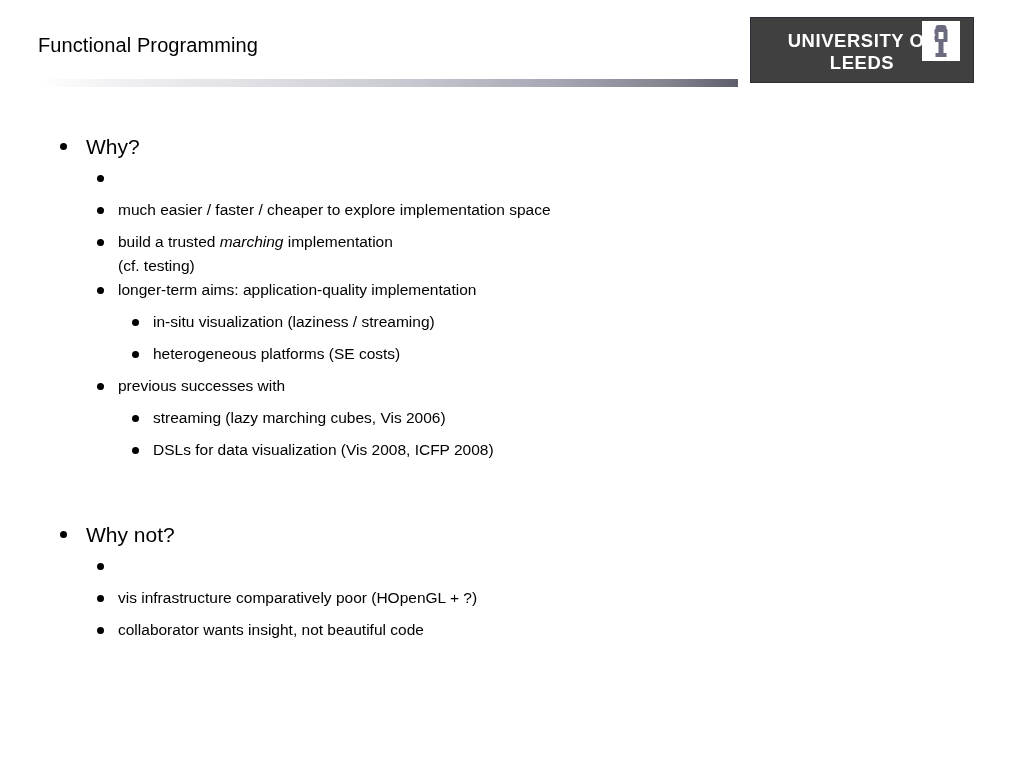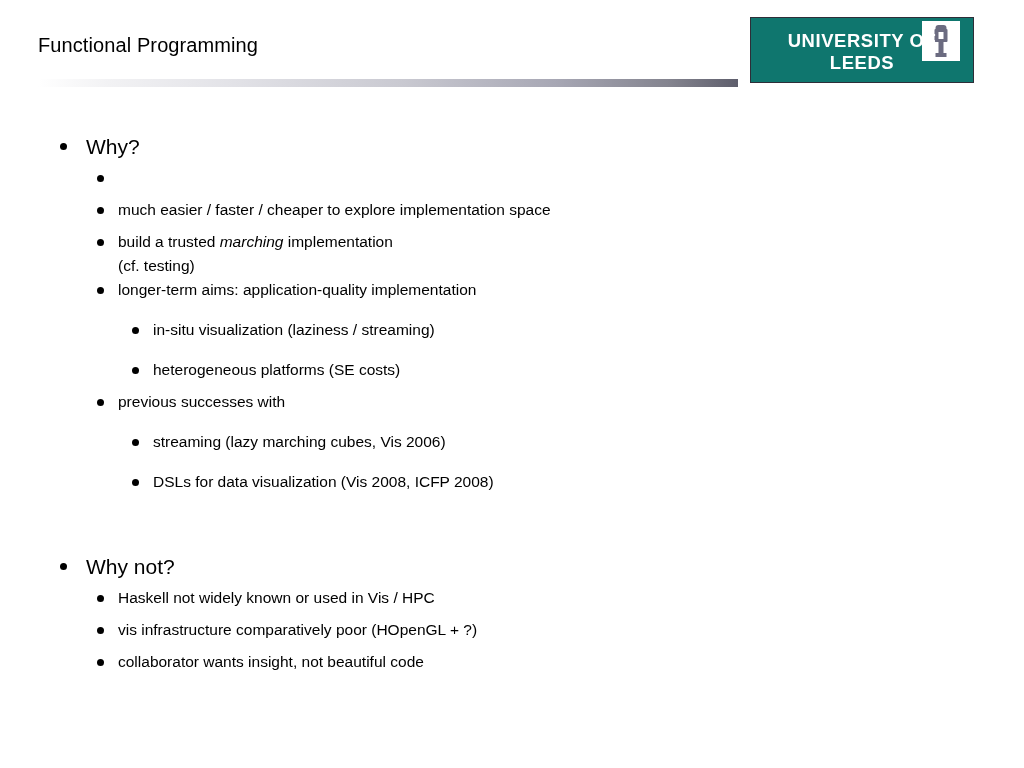--- a/index.html
+++ b/index.html
@@ -53,21 +53,21 @@
         #5e5e6c 100%);
   }
 
   
   .logo-box {
     position: absolute;
     left: 750px;
     top: 17px;
     width: 224px;
     height: 66px;
-    background: #0f766e;
+    background: #404040;
     border: 1px solid #2e2e38;
     box-sizing: border-box;
   }
   .logo-crest {
     position: absolute;
     right: 13px;
     top: 3px;
     width: 38px;
     height: 40px;
     background: #ffffff;
@@ -177,21 +177,21 @@
     top: 9px;
     width: 7px;
     height: 7px;
   }
   .lvl2 .bullet-text {
     font-size: 15.5px;
     line-height: 24px;
   }
 
   
-  .lvl3 { padding: 0 0 0 153px; min-height: 32px; margin-top: 8px; }
+  .lvl3 { padding: 0 0 0 153px; min-height: 32px; }
   .lvl3 .bullet-dot {
     left: 132px;
     top: 9px;
     width: 7px;
     height: 7px;
   }
   .lvl3 .bullet-text {
     font-size: 15.5px;
     line-height: 24px;
   }
@@ -275,21 +275,20 @@
 
     <div class="spacer-gap"></div>
 
     <div class="bullet-row lvl1">
       <span class="bullet-dot"></span>
       <span class="bullet-text">Why not?</span>
     </div>
 
     <div class="bullet-row lvl2">
       <span class="bullet-dot"></span>
-      <span class="bullet-text">Haskell not widely known or used in Vis / HPC</span>
     </div>
 
     <div class="bullet-row lvl2">
       <span class="bullet-dot"></span>
       <span class="bullet-text">vis infrastructure comparatively poor (HOpenGL + ?)</span>
     </div>
 
     <div class="bullet-row lvl2">
       <span class="bullet-dot"></span>
       <span class="bullet-text">collaborator wants insight, not beautiful code</span>

